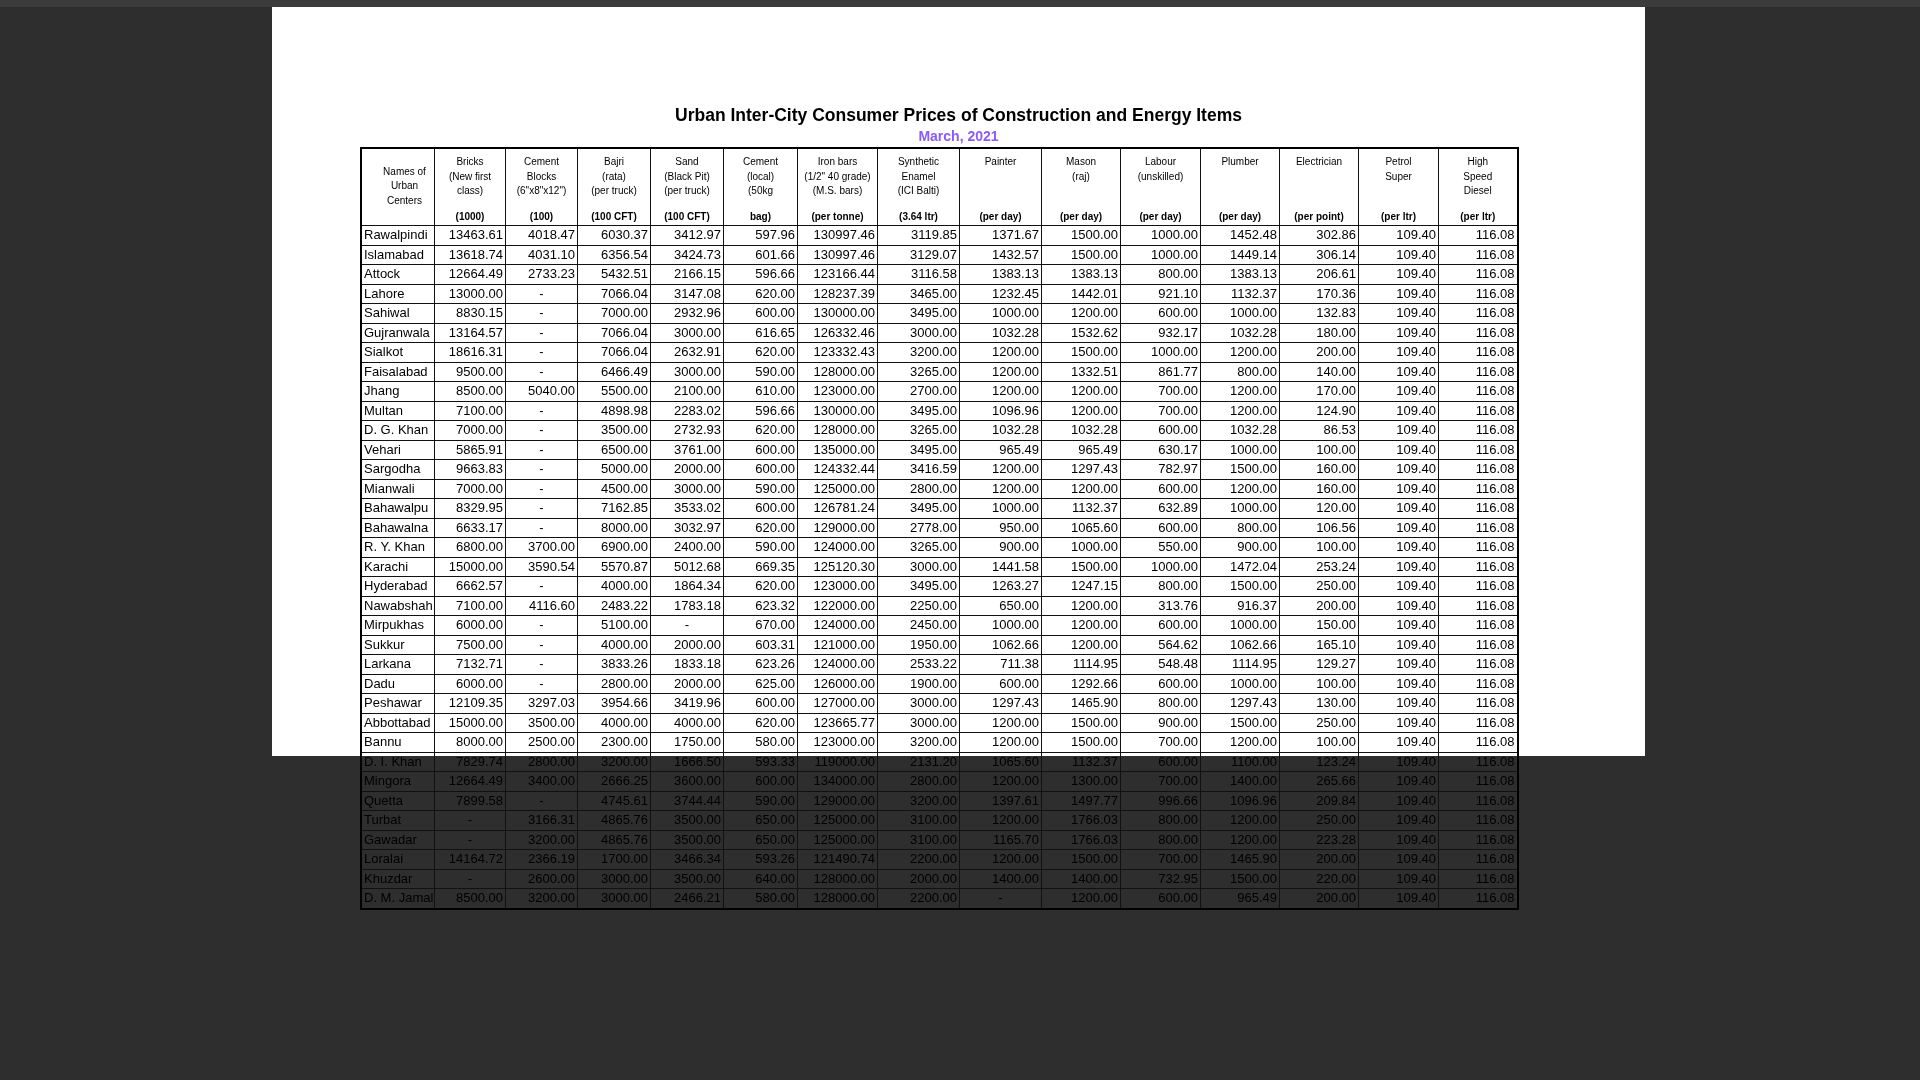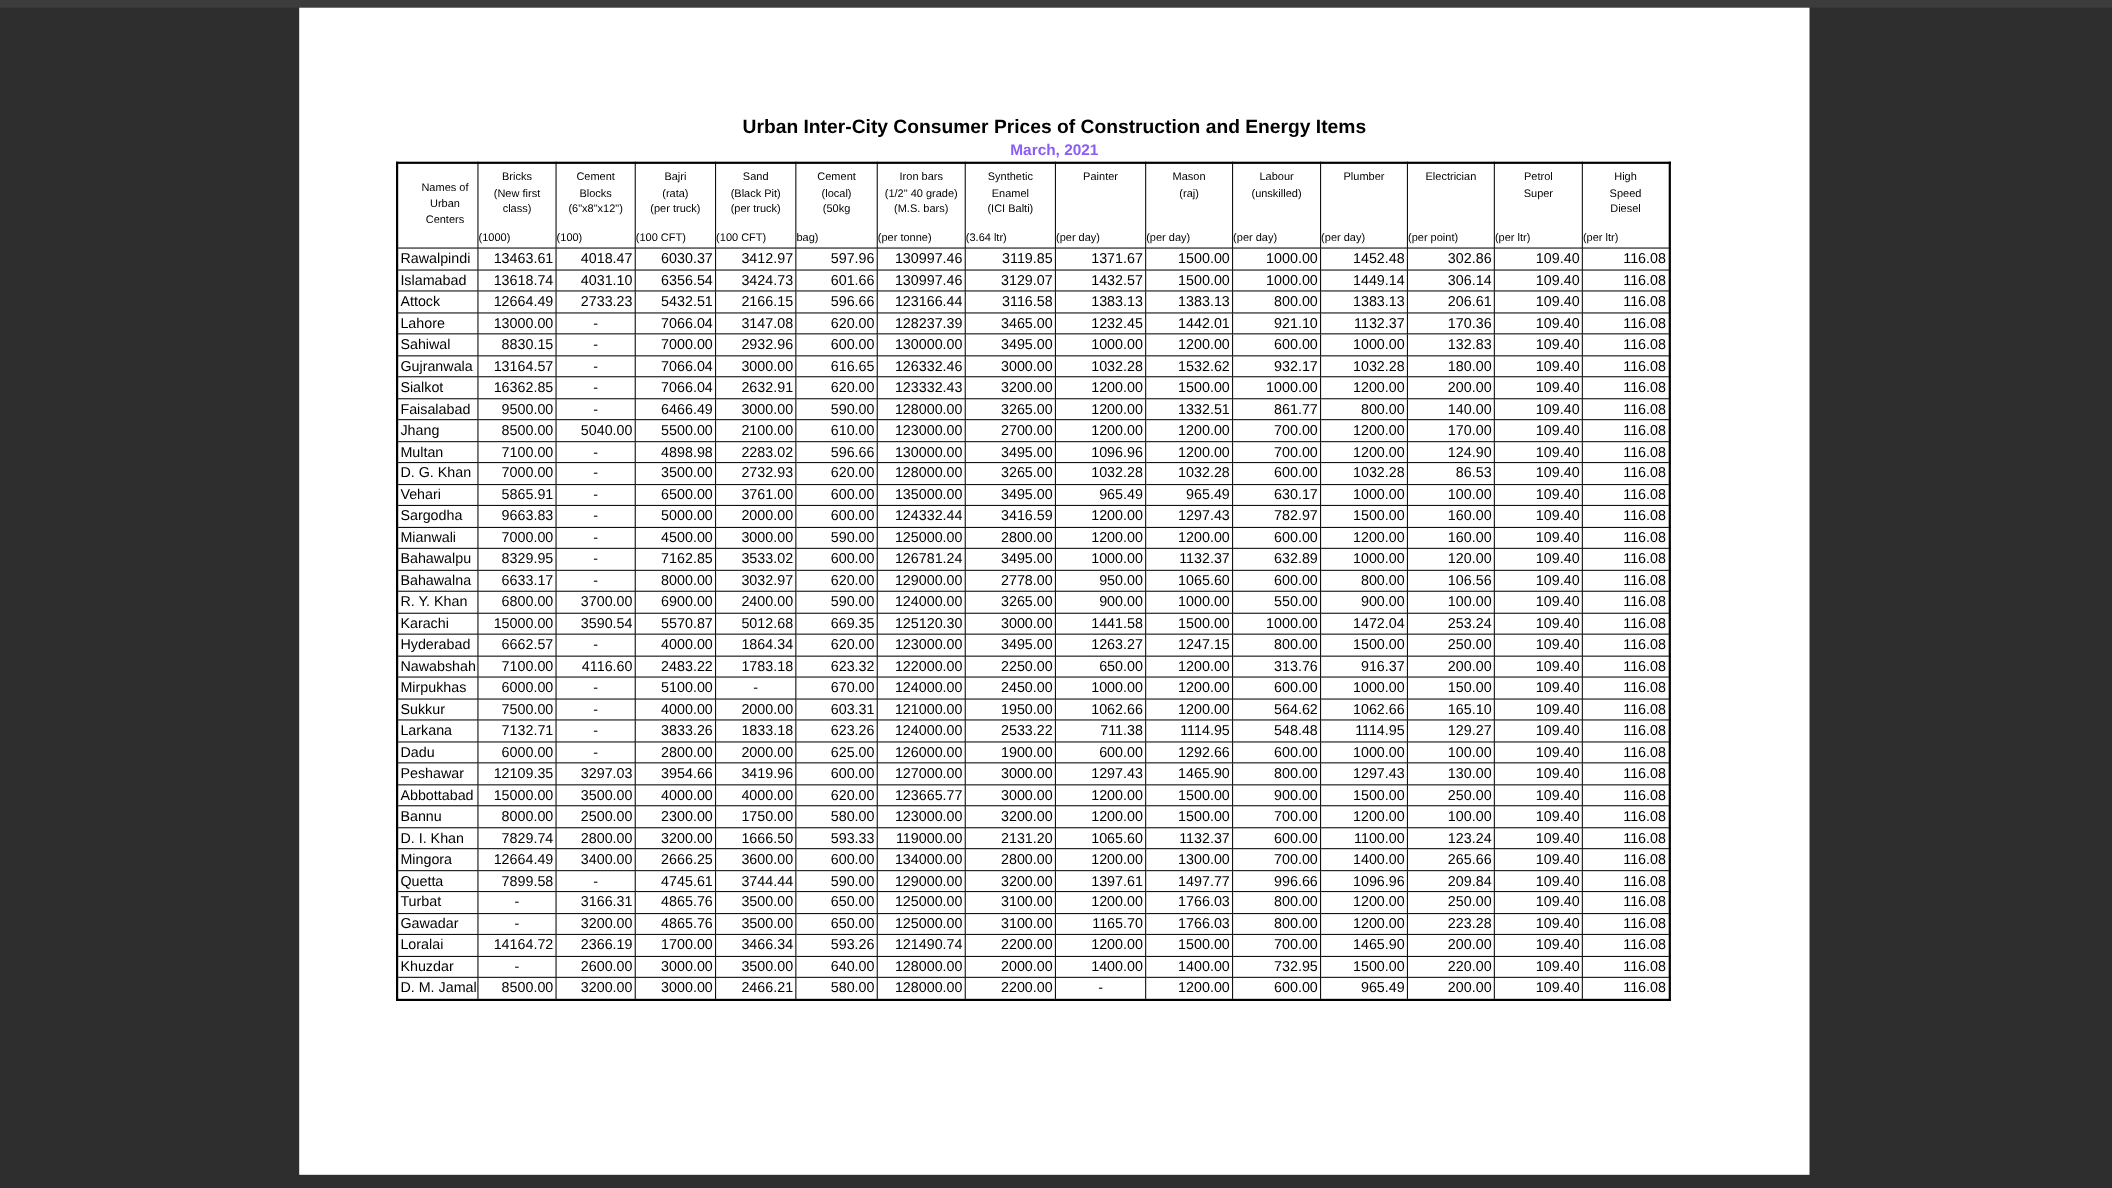--- a/index.html
+++ b/index.html
@@ -4,21 +4,21 @@
 <style>
   html, body { margin: 0; padding: 0; }
   body {
     width: 1920px; height: 1080px; overflow: hidden;
     background: #2e2e2e;
     position: relative;
     font-family: "Liberation Sans", "DejaVu Sans", sans-serif;
   }
   .top-strip { position: absolute; left: 0; top: 0; width: 1920px; height: 7px; background: #3c3c3c; }
   .page {
-    position: absolute; left: 272px; top: 7px; width: 1373px; height: 1061px;
+    position: absolute; left: 272px; top: 7px; width: 1373px; height: 749px;
     background: #ffffff;
   }
   .title {
     position: absolute; left: 0; width: 100%; top: 98px;
     text-align: center; font-weight: bold; font-size: 17.5px; color: #000;
   }
   .subtitle {
     position: absolute; left: 0; width: 100%; top: 121px;
     text-align: center; font-weight: bold; font-size: 14px; color: #8b5cf6;
   }
@@ -32,21 +32,21 @@
     border: 1.5px solid #111;
     font-weight: normal;
     font-size: 10px;
     line-height: 14.5px;
     vertical-align: top;
     text-align: center;
     padding: 6px 1px 1px 1px;
     height: 69px;
     position: relative;
   }
-  table.prices th .unit { position: absolute; left: 0; right: 0; bottom: 1px; text-align: left; }
+  table.prices th .unit { position: absolute; left: 0; right: 0; bottom: 1px; text-align: center; font-weight: bold; }
   table.prices th.name-col { vertical-align: middle; padding-top: 0; padding-left: 14px; }
   table.prices td {
     border: 1.5px solid #111;
     font-size: 13px;
     height: 18.5px;
     line-height: 18px;
     padding: 0 2px 0 2px;
     text-align: right;
     white-space: nowrap;
     overflow: hidden;
@@ -277,21 +277,21 @@
           <td>1032.28</td>
           <td>1532.62</td>
           <td>932.17</td>
           <td>1032.28</td>
           <td>180.00</td>
           <td>109.40</td>
           <td>116.08</td>
         </tr>
         <tr>
           <td class="city">Sialkot</td>
-          <td>16362.85</td>
+          <td>18616.31</td>
           <td class="dash">-</td>
           <td>7066.04</td>
           <td>2632.91</td>
           <td>620.00</td>
           <td>123332.43</td>
           <td>3200.00</td>
           <td>1200.00</td>
           <td>1500.00</td>
           <td>1000.00</td>
           <td>1200.00</td>

